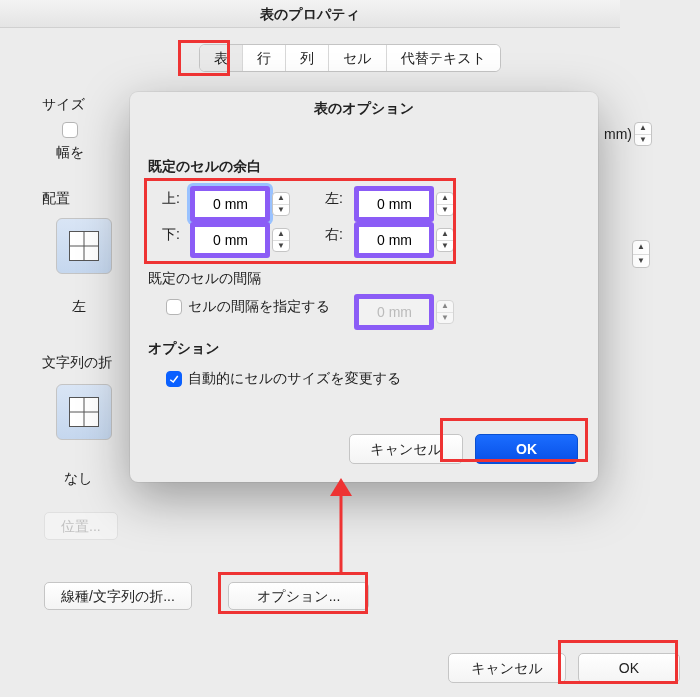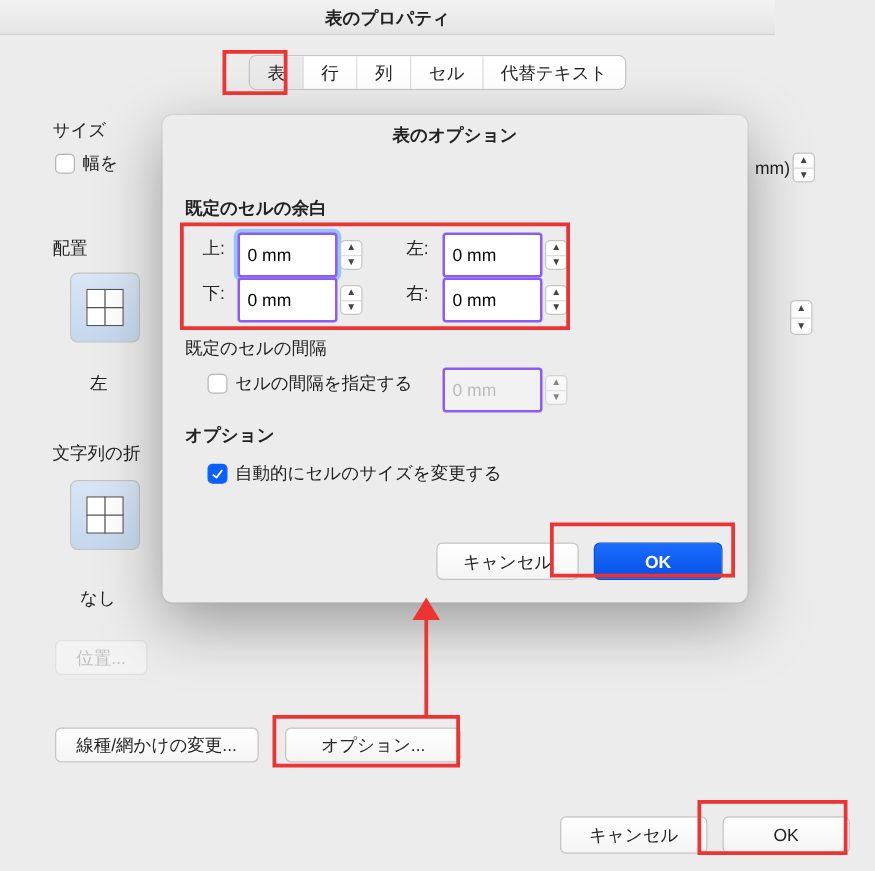--- a/index.html
+++ b/index.html
@@ -90,22 +90,22 @@
   .btn.primary {
     background: linear-gradient(#1b6dff,#074fe6);
     color: #fff; font-weight:600; border-color:#0a4fcf;
   }
 
   .spin {
     display:inline-flex; align-items:center;
   }
   .spin input {
     width: 80px; height: 36px;
-    border:2px solid #8b5cf6; border-radius:3px;
-    padding: 0 6px; font-size:14px;
+    border:5px solid #8b5cf6; border-radius:3px;
+    padding: 0 18px; font-size:14px;
     background:#fff;
   }
   .spin input.hl { box-shadow: 0 0 0 3px #99c2ff; }
   .stepper {
     width: 18px; height: 24px; margin-left: 2px;
     border:1px solid #c5c5c5; border-radius:4px;
     display:flex; flex-direction:column;
     background:#fff;
   }
   .stepper div {
@@ -149,21 +149,21 @@
       <div class="tab selected">表</div>
       <div class="tab">行</div>
       <div class="tab">列</div>
       <div class="tab">セル</div>
       <div class="tab">代替テキスト</div>
     </div>
   </div>
 
   <div class="section-label" style="top:96px;">サイズ</div>
 
-  <div class="checkbox-row" style="left:44px; top:122px;">
+  <div class="checkbox-row" style="left:56px; top:122px;flex-direction:column;">
     <span class="chk"></span>
     <span>幅を</span>
   </div>
 
   <div style="position:absolute; left:604px; top:122px; display:flex; align-items:center;">
     <span>mm)</span>
     <span class="stepper">
         <div>▲</div>
         <div>▼</div>
       </span>
@@ -193,21 +193,21 @@
     <svg class="tbl-ico" viewBox="0 0 30 30">
       <rect x="0.5" y="0.5" width="29" height="29"></rect>
       <line x1="15" y1="0" x2="15" y2="30"></line>
       <line x1="0" y1="15" x2="30" y2="15"></line>
     </svg>
   </div>
   <div style="position:absolute; left:64px; top:470px;">なし</div>
 
   <div class="btn disabled" style="position:absolute; left:44px; top:512px;">位置...</div>
 
-  <div class="btn" style="position:absolute; left:44px; top:582px;">線種/網かけの変更...</div>
+  <div class="btn" style="position:absolute; left:44px; top:582px;">線種/文字列の折...</div>
   <div class="btn" style="position:absolute; left:228px; top:582px; padding:4px 28px;">オプション...</div>
 
   <div class="bottom-bar">
     <span class="btn" style="padding:5px 22px;">キャンセル</span>
     <span class="btn" style="padding:5px 40px;">OK</span>
   </div>
 
   <div class="modal">
     <div class="modal-title">表のオプション</div>
 

